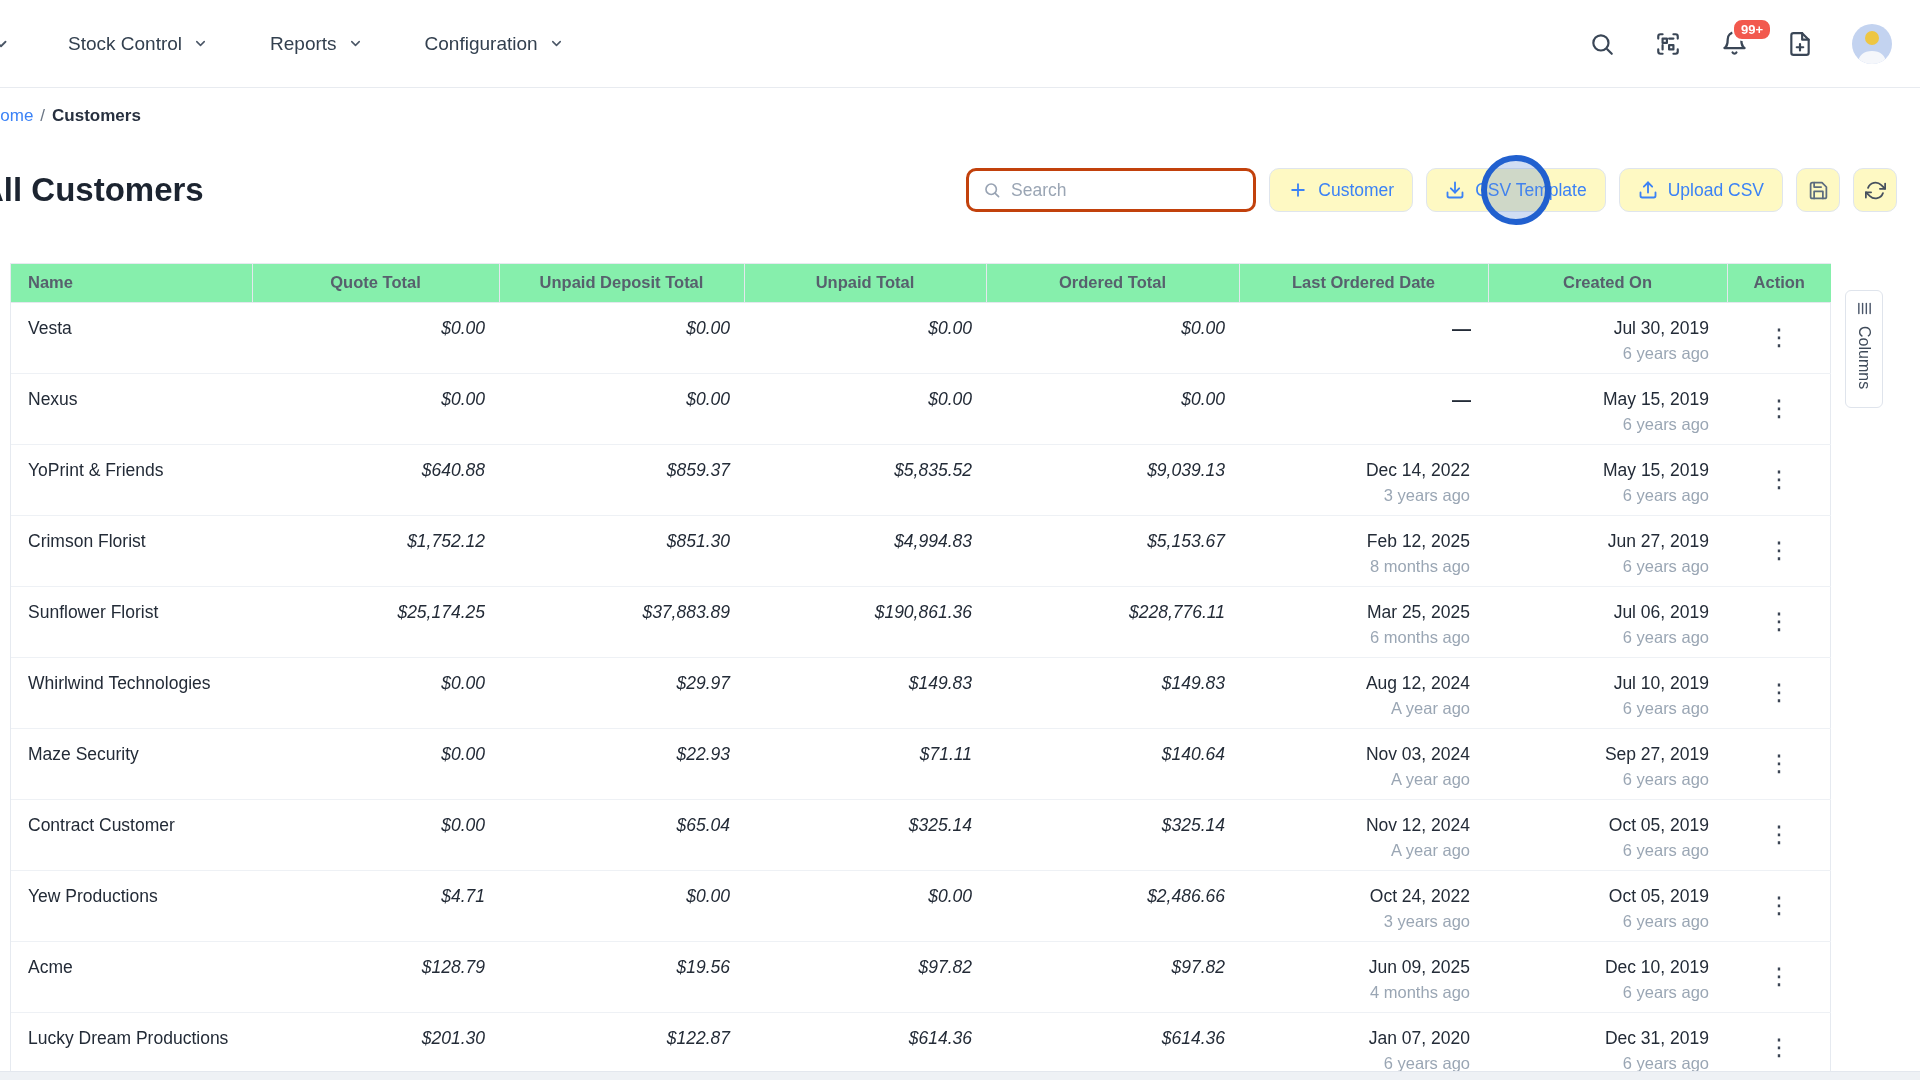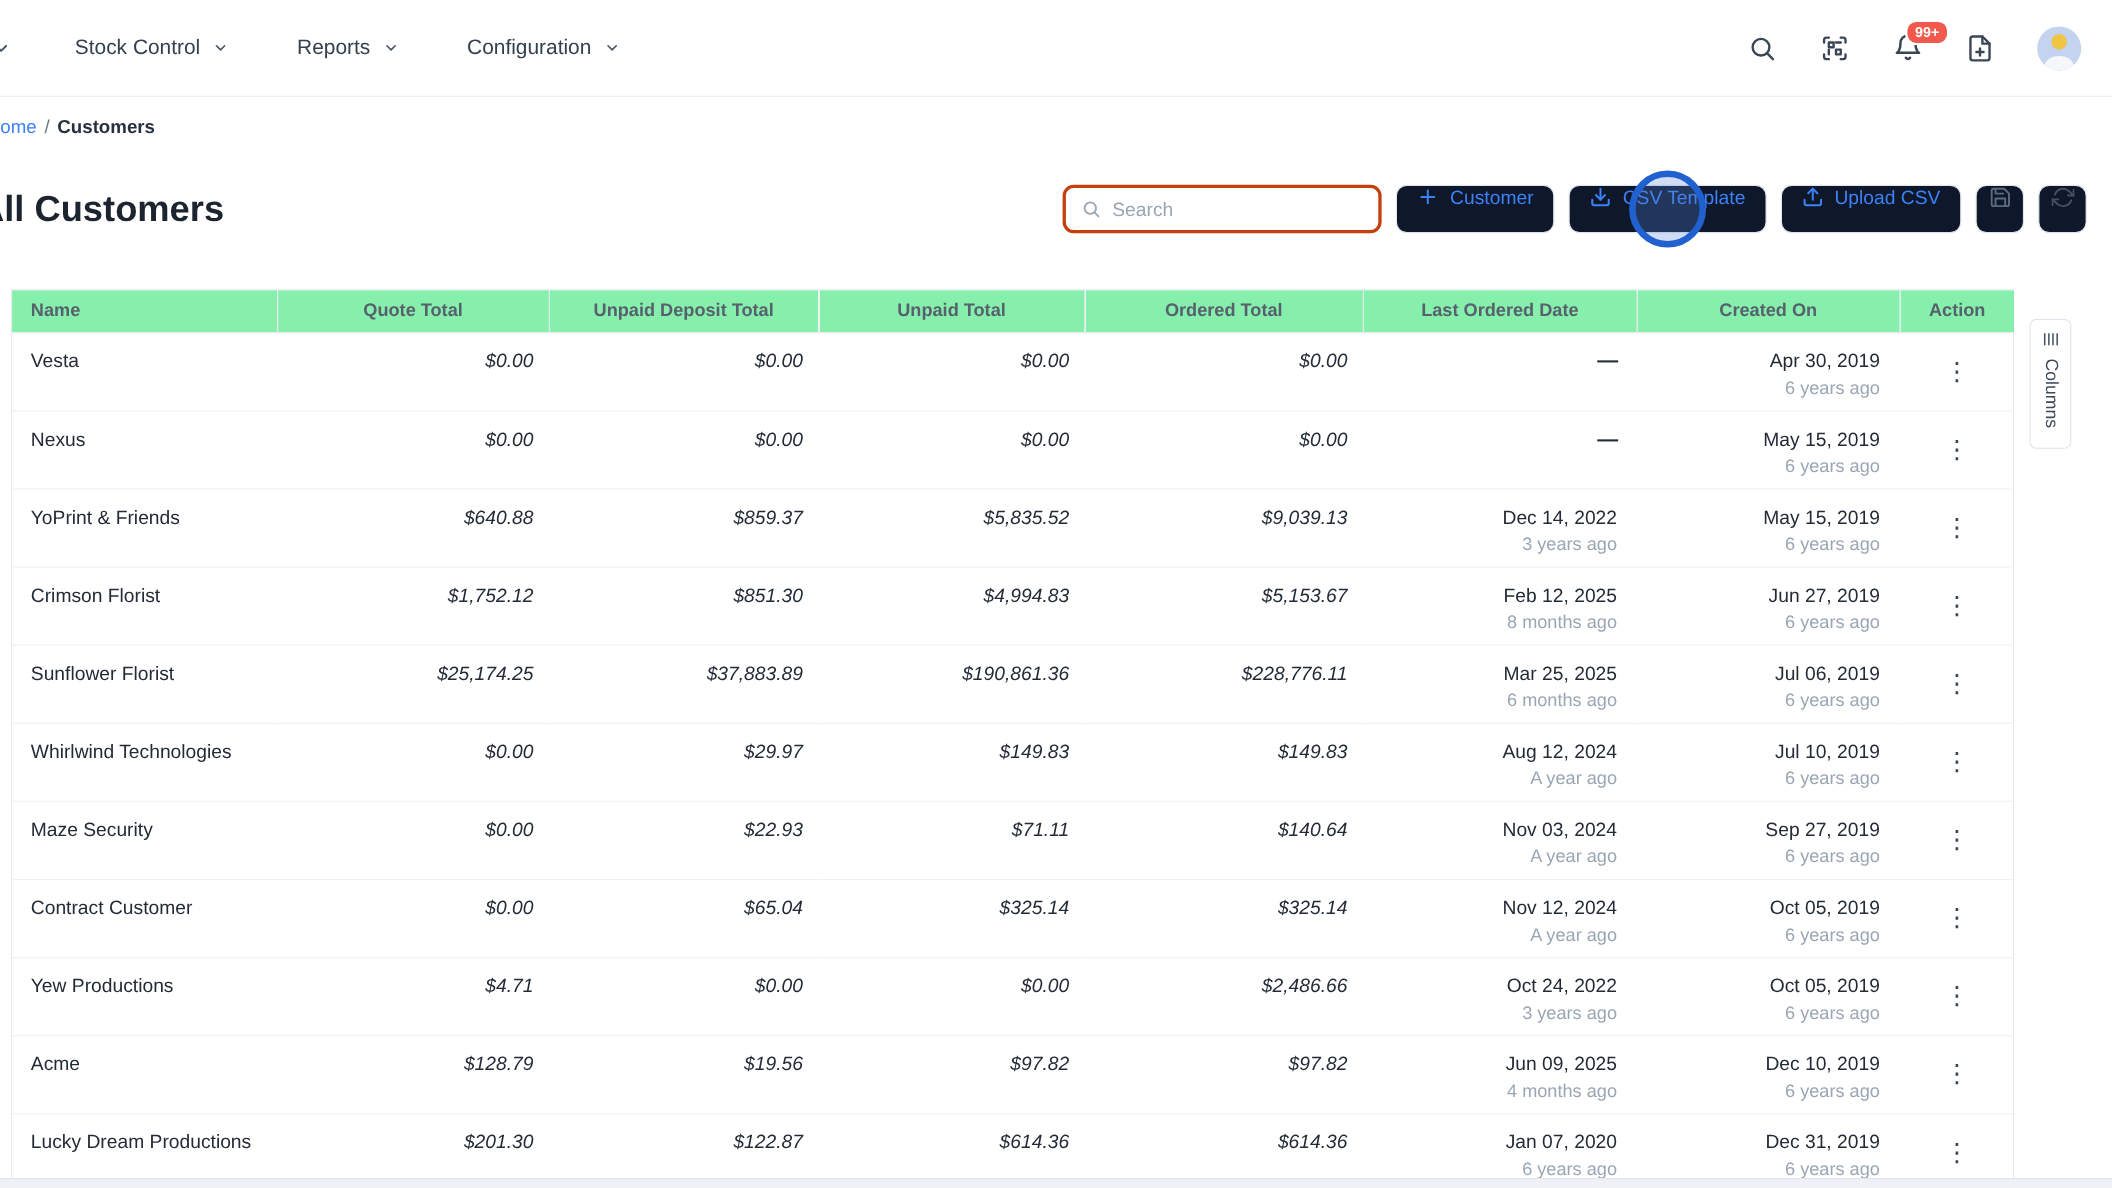--- a/index.html
+++ b/index.html
@@ -31,22 +31,22 @@
 
   
   .title-row { margin-top:36px; height:56px; display:flex; align-items:center; padding-right:23px; }
   h1 { font-size:33px; font-weight:700; color:#1c2430; margin-left:-20px; white-space:nowrap; }
   .toolbar { margin-left:auto; display:flex; align-items:center; gap:13px; }
   .searchbox { width:290px; height:44px; border:3px solid #c2410c; border-radius:10px;
                display:flex; align-items:center; padding:0 14px; gap:10px; background:#fff;justify-content:center; }
   .searchbox input { border:none; outline:none; font-size:17.5px; width:100%;
                      font-family:"Liberation Sans", sans-serif; color:#27303f; }
   .searchbox input::placeholder { color:#9aa5b4; }
-  .btn { height:44px; display:inline-flex; align-items:flex-start; gap:10px; padding:0 18px;
-         border:1px solid #dfe5ed; border-radius:10px; background:#0f172a; color:#3b82f6;
+  .btn { height:44px; display:inline-flex; align-items:center; gap:10px; padding:0 18px;
+         border:1px solid #dfe5ed; border-radius:10px; background:#fef9c3; color:#3b82f6;
          font-size:17.5px; font-weight:500; font-family:"Liberation Sans", sans-serif;
          cursor:pointer; white-space:nowrap; position:relative; }
   .btn-icon { width:44px; padding:0; justify-content:center; color:#5c6b7e; }
   .click-ring { position:absolute; left:50%; top:50%; transform:translate(-50%,-50%);
                 width:70px; height:70px; border-radius:50%; border:6px solid #2160cf;
                 background:rgba(86,134,216,0.28); pointer-events:none; z-index:5; }
 
   
   .table-wrap { margin:45px 0 0 10px; width:1821px; border:1px solid #e6eaf0; border-bottom:none; background:#fff; }
   table { width:100%; border-collapse:collapse; table-layout:fixed; }
@@ -237,21 +237,21 @@
     <td class="name">Vesta</td>
     <td class="num">$0.00</td>
     <td class="num">$0.00</td>
     <td class="num">$0.00</td>
     <td class="num">$0.00</td>
     <td class="datecol">
       <div class="date-main dash">—</div>
       <div class="date-sub"></div>
     </td>
     <td class="datecol">
-      <div class="date-main">Apr 30, 2019</div>
+      <div class="date-main">Jul 30, 2019</div>
       <div class="date-sub">6 years ago</div>
     </td>
     <td class="action">
       <button class="dots-btn">⋮</button>
     </td>
   </tr>
 
   <tr class="data-row">
     <td class="name">Nexus</td>
     <td class="num">$0.00</td>

